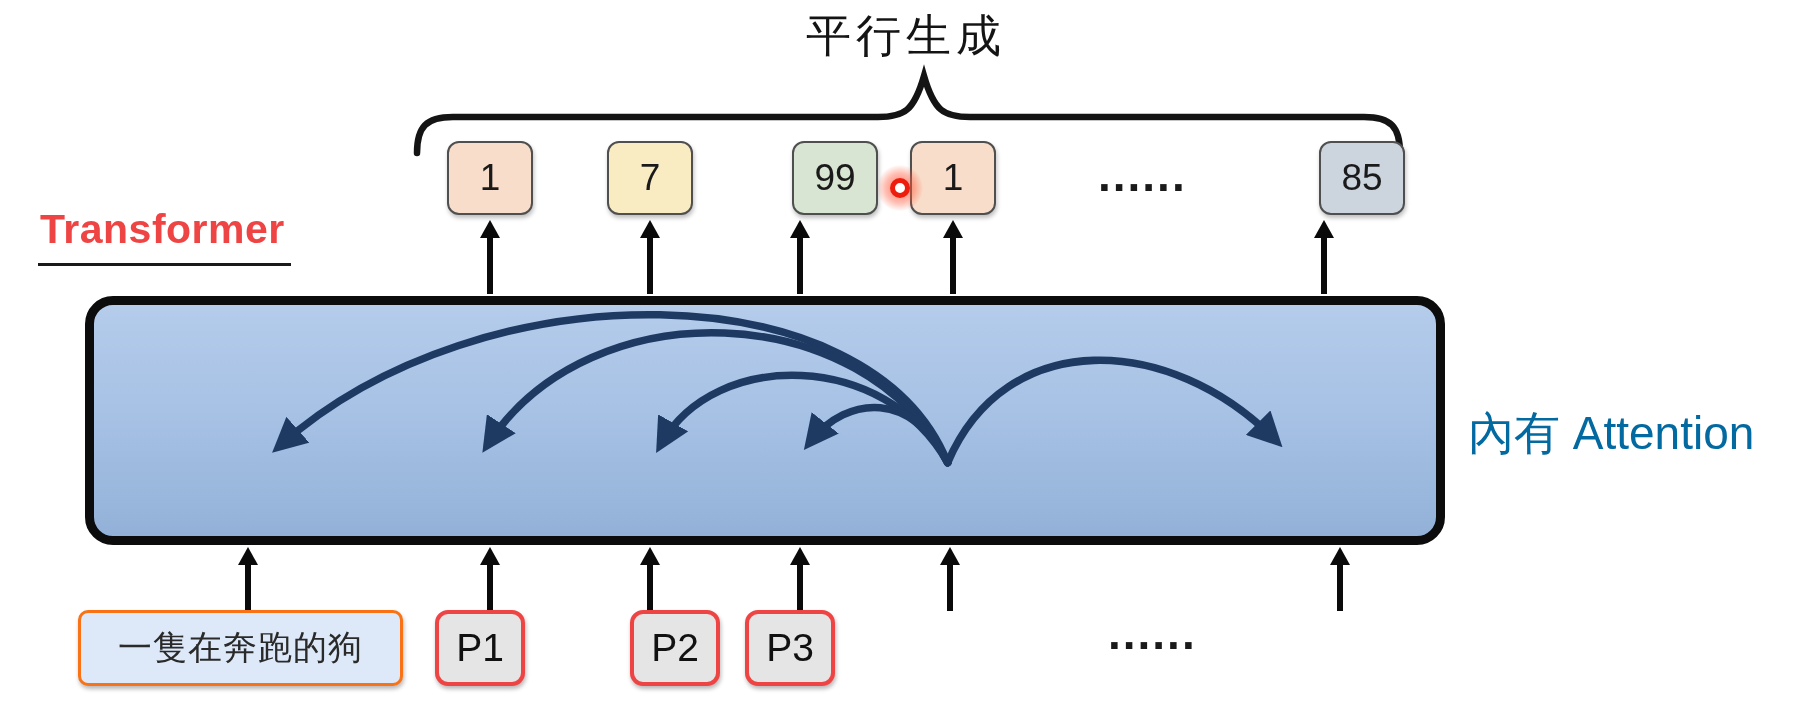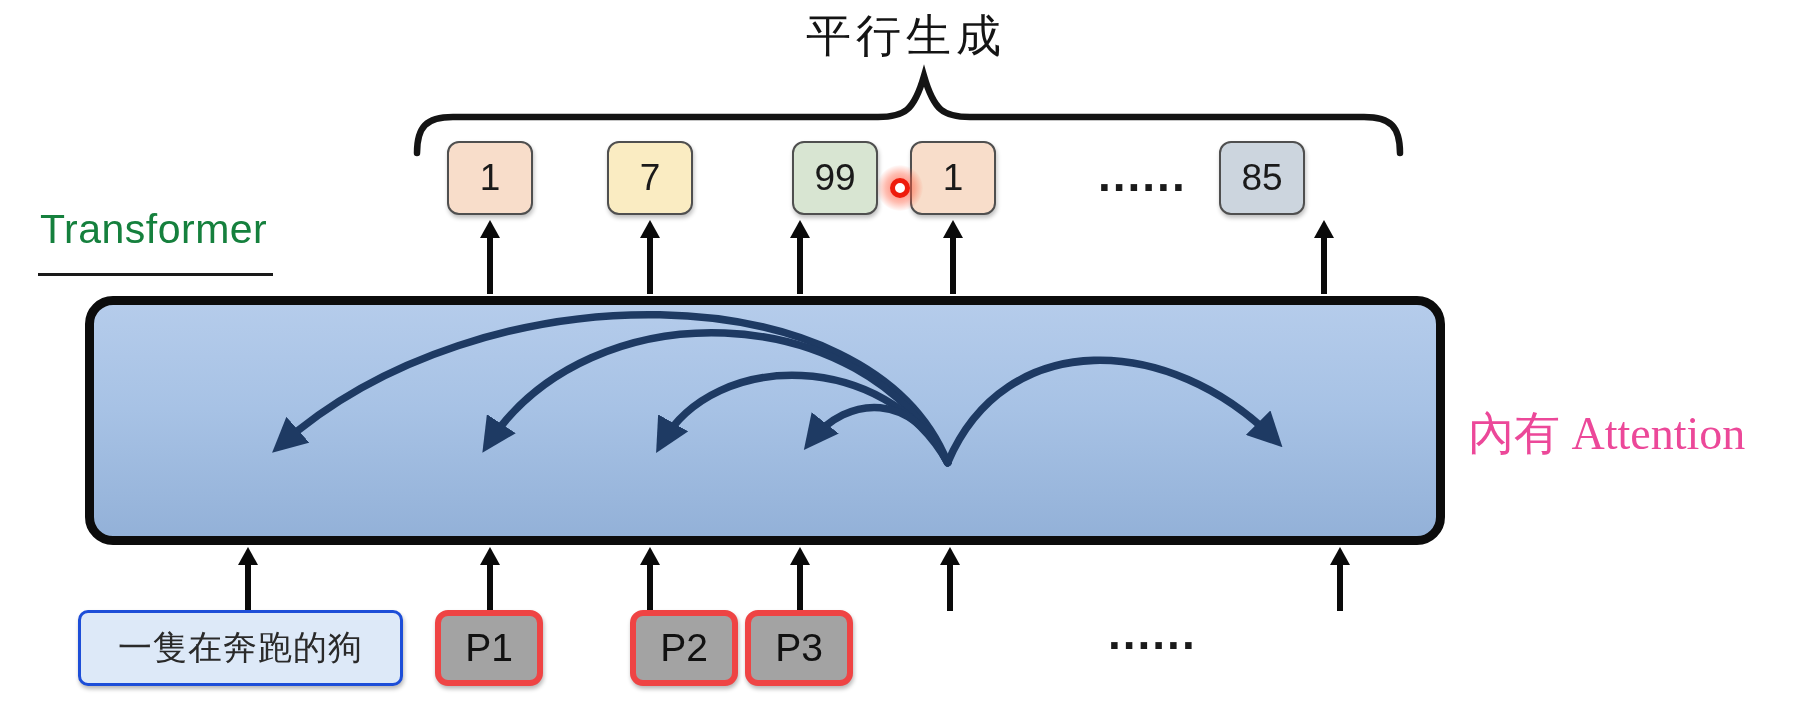--- a/index.html
+++ b/index.html
@@ -10,22 +10,22 @@
   .abs{position:absolute;}
   
   #title{
     left:806px;top:6px;width:260px;
     font-size:45px;font-weight:500;color:#141414;letter-spacing:5px;white-space:nowrap;
   }
   
   #decor{left:0;top:0;width:1812px;height:709px;pointer-events:none;}
   
   #model-label{
-    left:38px;top:206px;font-size:41px;font-weight:400;color:#15803d;
-    border-bottom:3.5px solid #1a1a1a;padding:0 6px 20px 2px;letter-spacing:.5px;
+    left:38px;top:206px;font-size:41px;font-weight:700;color:#ef4444;
+    border-bottom:3.5px solid #1a1a1a;padding:0 6px 10px 2px;letter-spacing:.5px;
   }
   
   .tok{
     top:141px;width:86px;height:74px;border:2.5px solid #4f4f4f;border-radius:12px;
     display:flex;align-items:center;justify-content:center;
     font-size:37px;color:#1a1a1a;box-shadow:1px 3px 4px rgba(0,0,0,.25);
     box-sizing:border-box;
   }
   
   #dot-glow{
@@ -56,26 +56,26 @@
   .arrow .shaft{width:5.5px;flex:1 1 auto;background:#0a0a0a;}
   .arr-top{top:220px;height:74px;}
   .arr-bot{top:547px;height:64px;}
   
   .inbox{
     top:610px;height:76px;box-sizing:border-box;border-radius:13px;
     display:flex;align-items:center;justify-content:center;
     box-shadow:1px 3px 4px rgba(0,0,0,.28);
   }
   #sentence-box{
-    left:78px;width:325px;border:3px solid #1d4ed8;background:#dde9f8;
+    left:78px;width:325px;border:3px solid #f97316;background:#dde9f8;
     font-size:34px;color:#2a2a2a;border-radius:10px;letter-spacing:1px;
   }
-  .pbox{width:108px;border:6px solid #ef4444;background:#a3a3a3;font-size:39px;color:#111;}
+  .pbox{width:90px;border:4px solid #ef4444;background:#e5e5e5;font-size:39px;color:#111;}
   
-  #side-note{left:1468px;top:403px;font-size:46px;color:#ec4899;white-space:nowrap;font-family:Liberation Serif, serif;}
+  #side-note{left:1468px;top:403px;font-size:46px;color:#0369a1;white-space:nowrap;}
 </style>
 </head>
 <body>
 
 <div id="stage">
 
   <div class="abs" id="title">平行生成</div>
 
   <svg id="decor" class="abs" viewBox="0 0 1812 709" xmlns="http://www.w3.org/2000/svg">
     <path d="M417,153 C417,127 426,117 453,117 L878,117
@@ -91,21 +91,21 @@
     </div>
   <div class="abs tok" style="left: 607px; background: rgb(250, 236, 194);">
     <span>7</span>
     </div>
   <div class="abs tok" style="left: 757px; background: rgb(216, 229, 210); margin-left: 35px;">
     <span>99</span>
     </div>
   <div class="abs tok" style="left: 910px; background: rgb(248, 221, 202);">
     <span>1</span>
     </div>
-  <div class="abs tok" style="left: 1219px; background: rgb(204, 213, 222); text-align: center;">
+  <div class="abs tok" style="left: 1319px; background: rgb(204, 213, 222); text-align: center;">
     <span>85</span>
     </div>
 
   <div class="abs" id="dot-glow"></div>
   <div class="abs" id="dot-ring"></div>
 
   <div class="abs dots" id="dots-top">......</div>
   <div class="abs dots" id="dots-bottom">......</div>
 
   <div class="abs arrow arr-top" style="left:478px">

